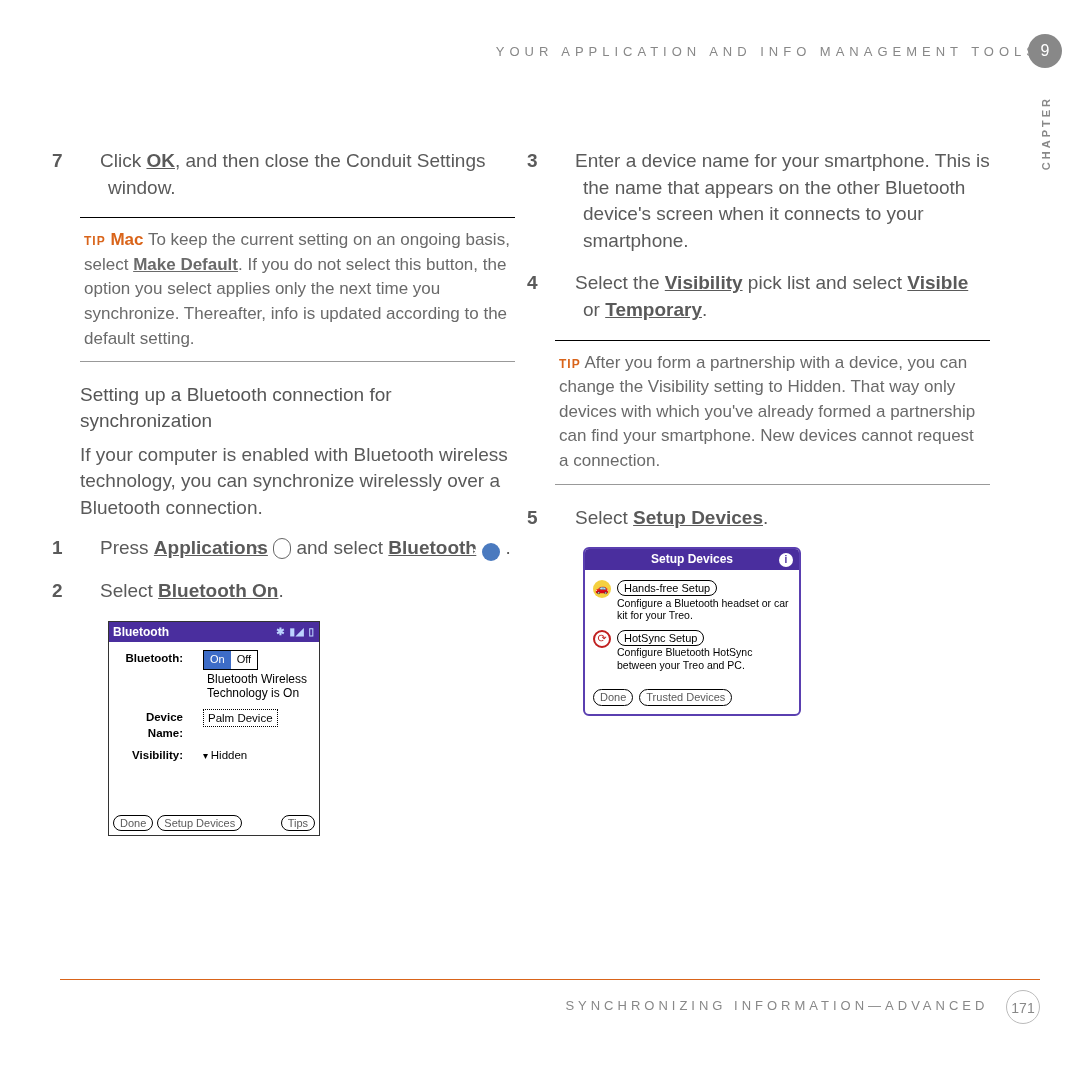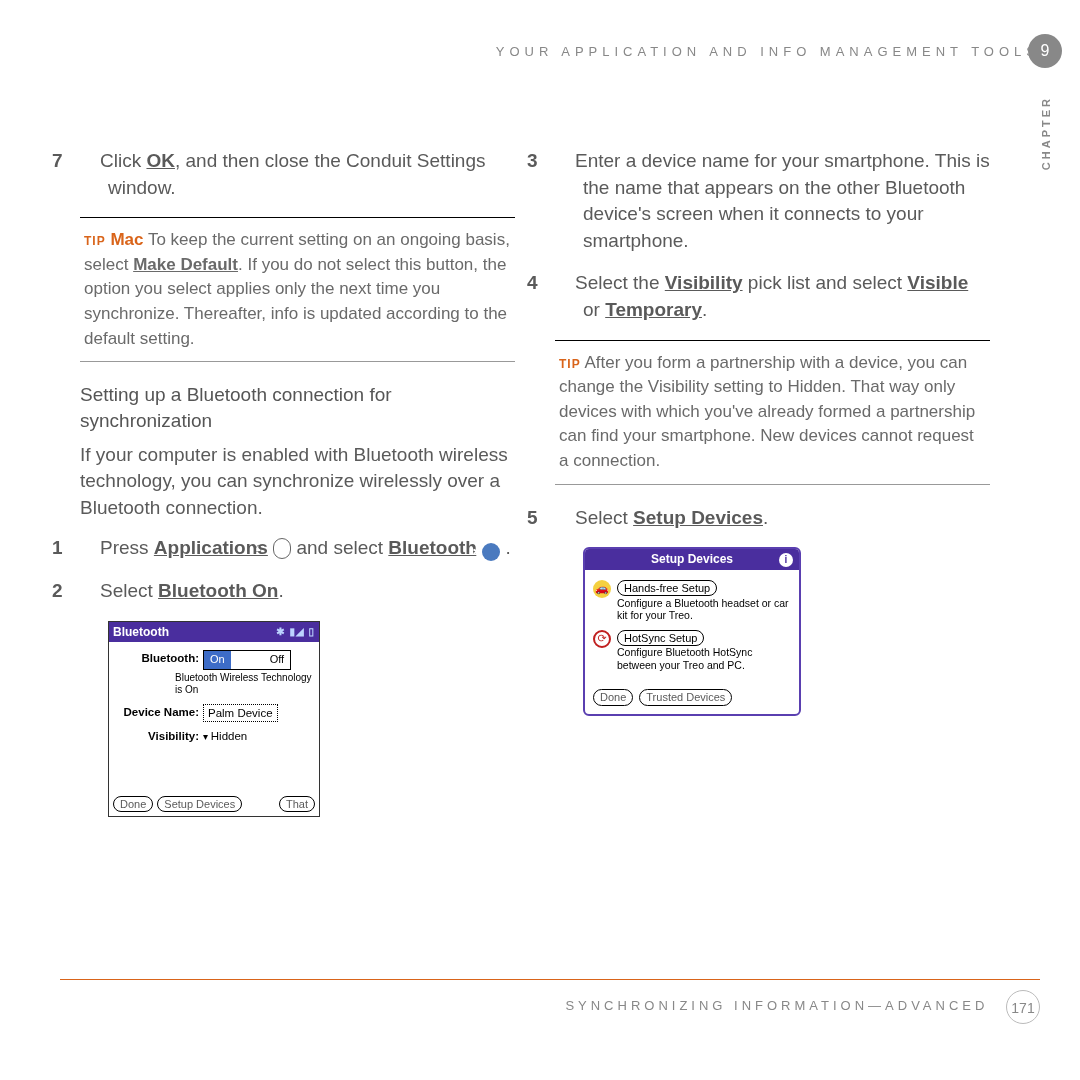--- a/index.html
+++ b/index.html
@@ -157,36 +157,35 @@
   }
   .palm1-row {
     display: flex;
     align-items: flex-start;
     margin-bottom: 6px;
   }
   .palm1-label {
     font-weight: bold;
     width: 88px;
     text-align: right;
-    padding-right: 4px;
+    padding-right: 20px;
   }
   .palm1-toggle {
     display: inline-flex;
     border: 1px solid #000;
     overflow: hidden;
-    gap: 33px;
   }
   .palm1-toggle span {
     padding: 1px 6px;
     font-size: 11px;
   }
   .palm1-toggle .on { background: #3d6cc7; color: #fff; }
   .palm1-subtext {
-    font-size: 10px;
-    margin-left: 60px;
+    font-size: 12px;
+    margin-left: 92px;
     margin-top: -4px;
     margin-bottom: 8px;
     line-height:1.2;
   }
   .palm1-dotted {
     border: 1px dotted #000;
     padding: 0 4px;
     display: inline-block;
   }
   .palm1-dropdown::before {
@@ -355,21 +354,21 @@
         </div>
         <div class="palm1-row">
           <span class="palm1-label">Visibility:</span>
           <span class="palm1-dropdown">Hidden</span>
         </div>
         <div style="height:38px"></div>
       </div>
       <div class="palm1-footer">
         <span class="palm-btn">Done</span>
         <span class="palm-btn">Setup Devices</span>
-        <span class="palm-btn" style="margin-left:auto">That</span>
+        <span class="palm-btn" style="margin-left:auto">Tips</span>
       </div>
     </div>
   </div>
 
   <div class="col">
     <div class="step">
       <span class="step-num">3</span><span>Enter a device name for your smartphone. This is the name that appears on the other Bluetooth device's screen when it connects to your smartphone.</span>
     </div>
     <div class="step">
       <span class="step-num">4</span><span>Select the </span><span class="bold">Visibility</span><span> pick list and select </span><span class="bold">Visible</span><span> or </span><span class="bold">Temporary</span><span>.</span>

